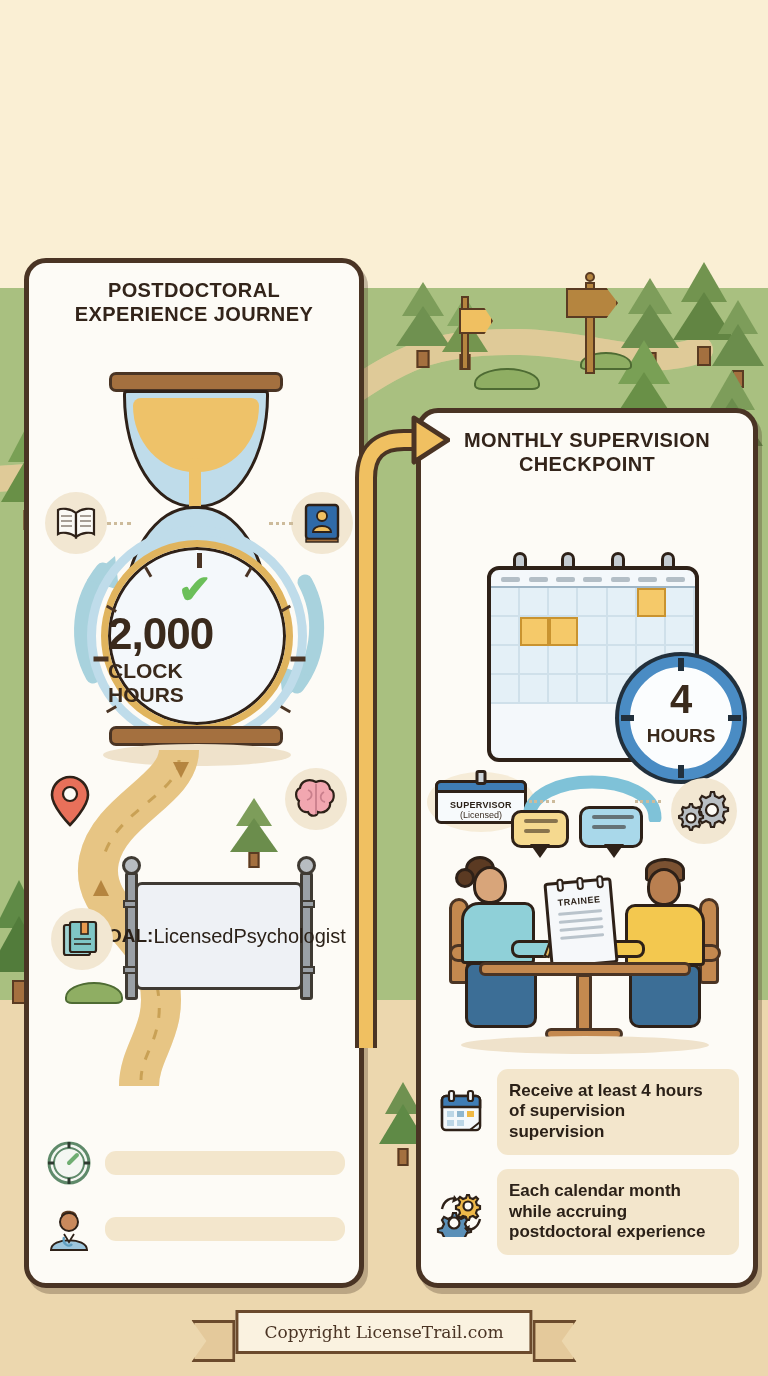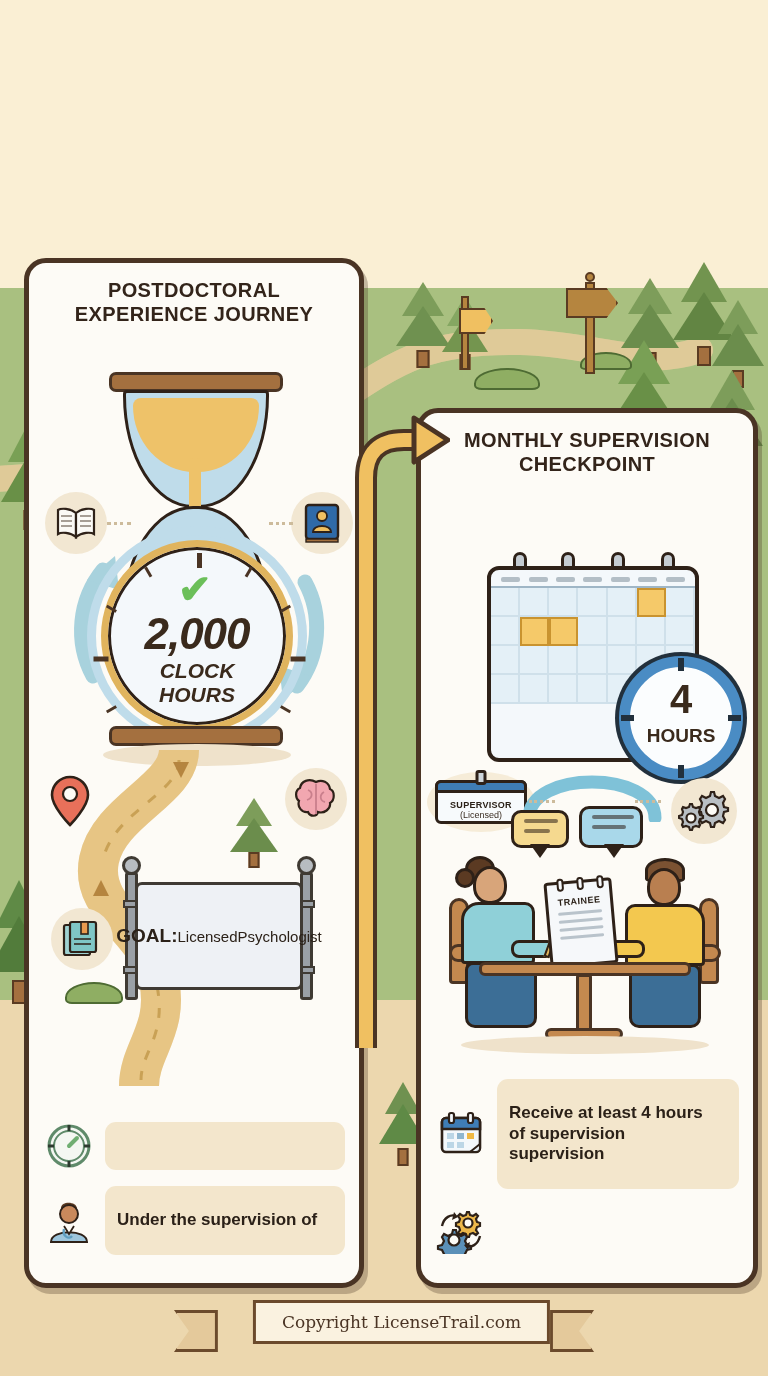--- a/index.html
+++ b/index.html
@@ -113,22 +113,22 @@
   }
   .clock-ring-blue {
     position: absolute; border-radius: 50%; border: 9px solid #bfdcea;
   }
   .tick {
     position: absolute; left: 50%; top: 6px; width: 3px; height: 11px;
     background: #4a3424; transform-origin: 50% 106px;
   }
   .tick.major { width: 5px; height: 15px; }
   .clock-num {
-    position: absolute; left: 0; right: 0; text-align: center;
-    font-weight: bold; color: #3a2a1c; font-family: "Liberation Sans", sans-serif; font-style: italic;
+    position: absolute; left: 0; right: 0; text-align: left;
+    font-weight: bold; color: #3a2a1c; font-family: "Liberation Sans", sans-serif;
   }
   .check-mark {
     position: absolute; font-size: 40px; color: #6bbf59; font-weight: bold; line-height: 1;
   }
 
   
   .icon-bubble {
     position: absolute; border-radius: 50%; background: #f2e7d2;
     display: flex; align-items: center; justify-content: center;
   }
@@ -140,21 +140,21 @@
     border: 3px solid #3f3a33; border-radius: 3px; }
   .goal-sign .gball { position: absolute; top: -10px; width: 19px; height: 19px; border-radius: 50%;
     background: #b7bcc1; border: 3px solid #3f3a33; }
   .goal-sign .gplate {
     position: absolute; left: 16px; top: 16px; right: 16px; bottom: 12px;
     background: #eef1f5; border: 3px solid #3f3a33; border-radius: 7px;
     display: flex; flex-direction: row; align-items: center; justify-content: center;
     color: #2b2118;
   }
   .goal-sign .gplate .g1 { font-size: 19px; font-weight: bold; }
-  .goal-sign .gplate .g2 { font-size: 15px; }
+  .goal-sign .gplate .g2 { font-size: 20px; }
   .goal-sign .gcross { position: absolute; height: 8px; background: #9aa0a6; border: 2px solid #3f3a33; }
 
   
   .path-svg { position: absolute; }
 
   
   .cal {
     position: absolute; background: #f4f8fb; border: 4px solid #2e2118; border-radius: 12px;
     overflow: hidden;
   }
@@ -212,28 +212,28 @@
 
   
   .bullets { position: absolute; left: 0; right: 0; bottom: 14px; padding: 0 14px; }
   .bullet {
     display: flex; align-items: center; gap: 10px;
     margin-bottom: 14px;
   }
   .bullet-icon { flex: 0 0 auto; width: 52px; height: 52px; display: flex; align-items: center; justify-content: center; }
   .bullet-text {
     flex: 1; background: #f3e6cc; border-radius: 11px;
-    padding: 24px 12px; font-size: 17px; font-weight: bold; color: #2b2118; line-height: 1.22;
+    padding: 12px 12px; font-size: 17px; font-weight: bold; color: #2b2118; line-height: 1.22;
   }
 
   
   .connector { position: absolute; z-index: 11; }
 
   
-  .ribbon { position: absolute; left: 50%; transform: translateX(-50%); bottom: 32px; z-index: 12; padding-left: 35px; }
+  .ribbon { position: absolute; left: 50%; transform: translateX(-50%); bottom: 22px; z-index: 12; }
   .ribbon .rb-center {
     position: relative; background: #faf2e0; border: 3px solid #6b4a2c;
     padding: 9px 26px; font-size: 17px; color: #4a3424;
     font-family: "DejaVu Serif", serif; white-space: nowrap;
   }
   .ribbon .rb-tail {
     position: absolute; top: 10px; width: 44px; height: 42px; background: #e4c99b;
     border: 3px solid #6b4a2c;
   }
   .ribbon .rb-tail.l { left: -44px; clip-path: polygon(0 0, 100% 0, 100% 100%, 0 100%, 34% 50%); }
@@ -461,21 +461,20 @@
         <div class="bullet-icon">
           <svg width="50" height="50" viewBox="0 0 50 50">
             <path d="M17 12 C17 5, 33 5, 33 13 L33 16 L17 16 Z" fill="#5b3a22"></path>
             <circle cx="25" cy="18" r="9" fill="#c9895c" stroke="#2e2118" stroke-width="2"></circle>
             <path d="M7 46 C7 33, 43 33, 43 46 Z" fill="#9ec6dd" stroke="#2e2118" stroke-width="2"></path>
             <path d="M20 30 L25 38 L30 30" fill="#fdfbf6" stroke="#2e2118" stroke-width="1.8"></path>
             <path d="M20 33 C18 40, 25 44, 28 40" stroke="#5f9ec0" stroke-width="2.4" fill="none"></path>
           </svg>
         </div>
         <div class="bullet-text">
-          <div>Under the supervision of</div>
         </div>
       </div>
     </div>
   </div>
 
   <div class="card" id="card-right">
 
     <div class="card-title">MONTHLY SUPERVISION CHECKPOINT</div>
 
     <div class="hero" id="hero-right">
@@ -643,20 +642,25 @@
               <circle cx="32" cy="19" r="4.5" fill="#fdfbf6"></circle>
               <path d="M17 26 l3 0 1 4 4 2 4-2 2 3-2 4 2 4 4 1 0 3-4 1-2 4 2 4-2 3-4-2-4 2-1 4-3 0-1-4-4-2-4 2-2-3 2-4-2-4-4-1 0-3 4-1 2-4-2-4 2-3 4 2 4-2 z" fill="#5b90b8"></path>
               <circle cx="18" cy="36" r="5.5" fill="#fdfbf6"></circle>
             </g>
             <path d="M6 22 C8 13, 15 10, 20 12" stroke="#2e2118" stroke-width="2.4" fill="none"></path>
             <path d="M18 8 L22 13 L16 16 Z" fill="#2e2118"></path>
             <path d="M44 32 C42 41, 35 44, 30 42" stroke="#2e2118" stroke-width="2.4" fill="none"></path>
             <path d="M32 46 L28 41 L34 38 Z" fill="#2e2118"></path>
           </svg>
         </div>
+        <div class="bullet-text">
+          <div>Each calendar month</div>
+          <div>while accruing</div>
+          <div>postdoctoral experience</div>
+        </div>
       </div>
     </div>
   </div>
 
   <div class="ribbon">
     <div class="rb-tail l"></div>
     <div class="rb-tail r"></div>
     <div class="rb-center">Copyright LicenseTrail.com</div>
   </div>
 

